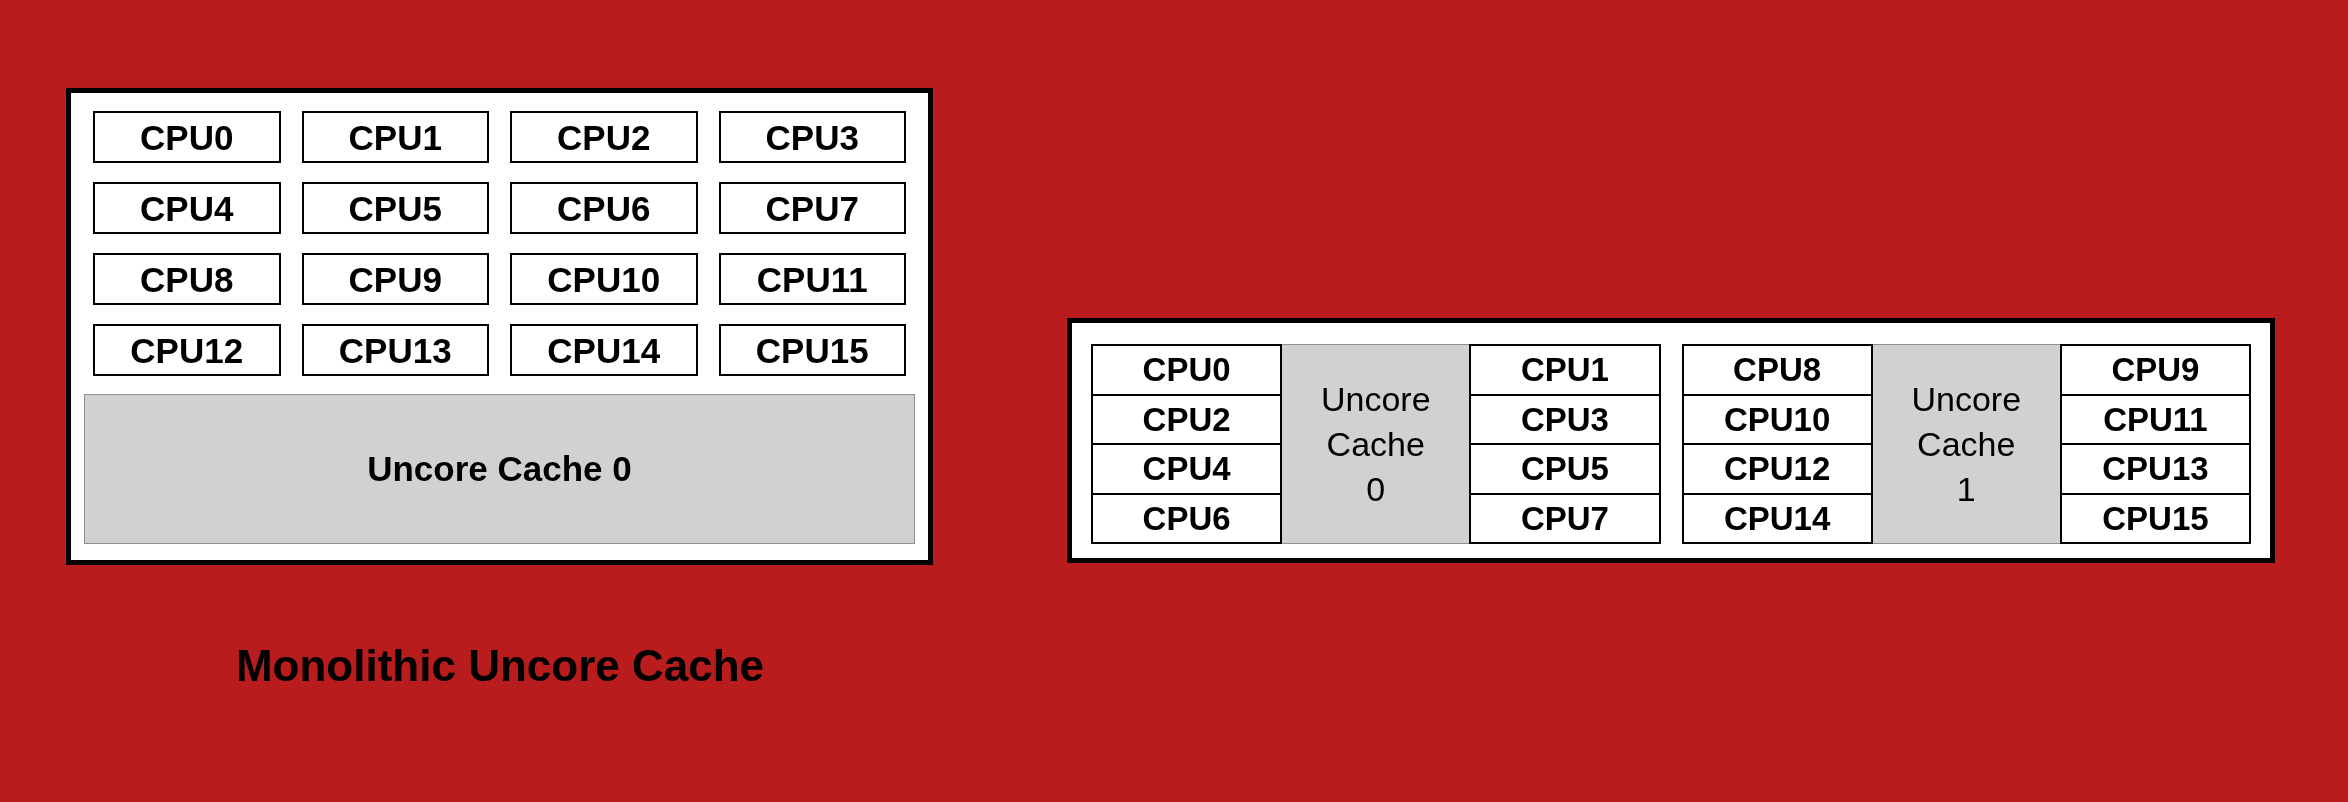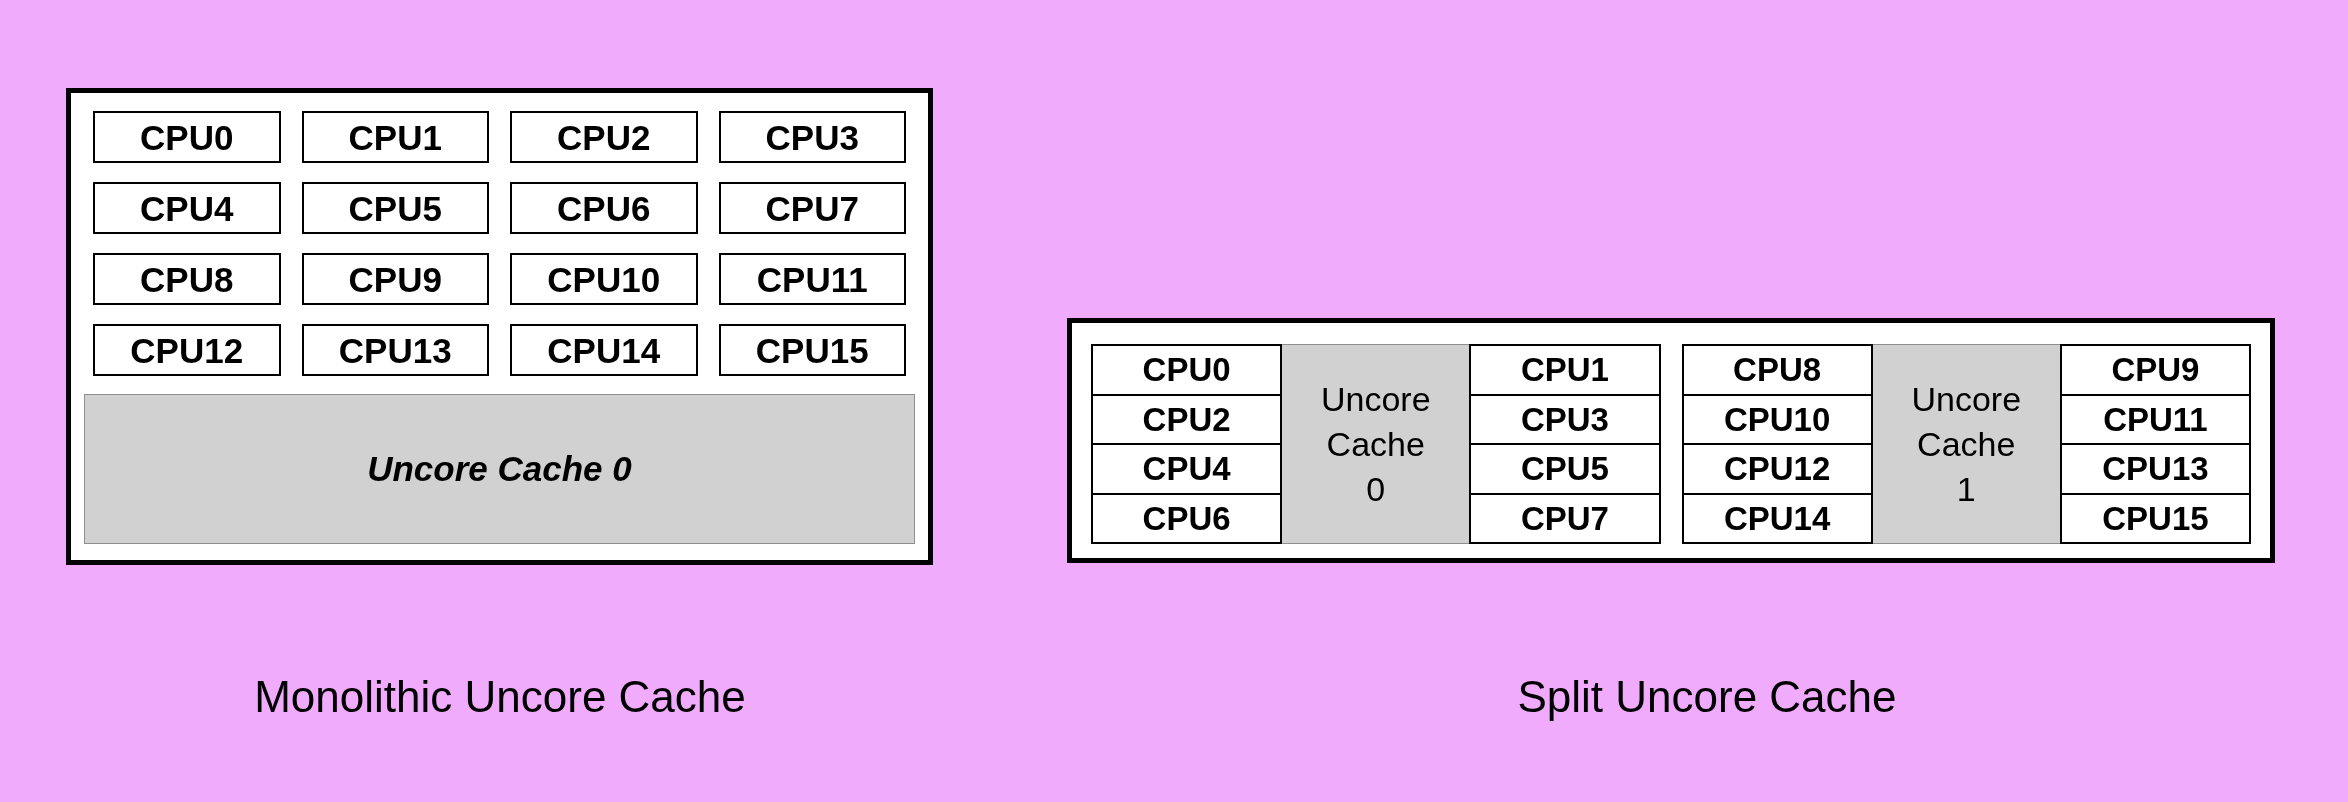--- a/index.html
+++ b/index.html
@@ -5,21 +5,21 @@
   html, body {
     margin: 0;
     padding: 0;
     background: #ffffff;
     font-family: "Liberation Sans", sans-serif;
   }
   .canvas {
     position: relative;
     width: 2348px;
     height: 802px;
-    background: #f0abfc;
+    background: #b91c1c;
     overflow: hidden;
   }
 
   
   .mono-diagram {
     position: absolute;
     left: 66px;
     top: 88px;
     width: 867px;
     height: 477px;
@@ -51,21 +51,20 @@
     margin: 18px -9px 0 -9px;
     height: 150px;
     border: 1px solid #8f8f8f;
     box-sizing: border-box;
     display: flex;
     align-items: center;
     justify-content: center;
     font-weight: bold;
     font-size: 35px;
     color: #000;
-    font-style: italic;
   }
 
   
   .split-diagram {
     position: absolute;
     left: 1067px;
     top: 318px;
     width: 1208px;
     height: 245px;
     border: 5px solid #000;
@@ -113,24 +112,24 @@
     text-align: center;
     font-weight: normal;
     font-size: 34px;
     line-height: 45px;
     color: #000;
   }
 
   
   .caption {
     position: absolute;
-    top: 672px;
+    top: 641px;
     transform: translateX(-50%);
     white-space: nowrap;
-    font-weight: normal;
+    font-weight: bold;
     font-size: 44px;
     color: #000;
   }
   .caption-mono { left: 500px; }
   .caption-split { left: 1707px; }
 </style>
 </head>
 <body>
 
 <div class="canvas">
@@ -195,15 +194,14 @@
         <div class="cpu-cell">CPU9</div>
         <div class="cpu-cell">CPU11</div>
         <div class="cpu-cell">CPU13</div>
         <div class="cpu-cell">CPU15</div>
       </div>
     </div>
 
   </div>
 
   <div class="caption caption-mono">Monolithic Uncore Cache</div>
-  <div class="caption caption-split">Split Uncore Cache</div>
 
 </div>
 
 </body></html>

